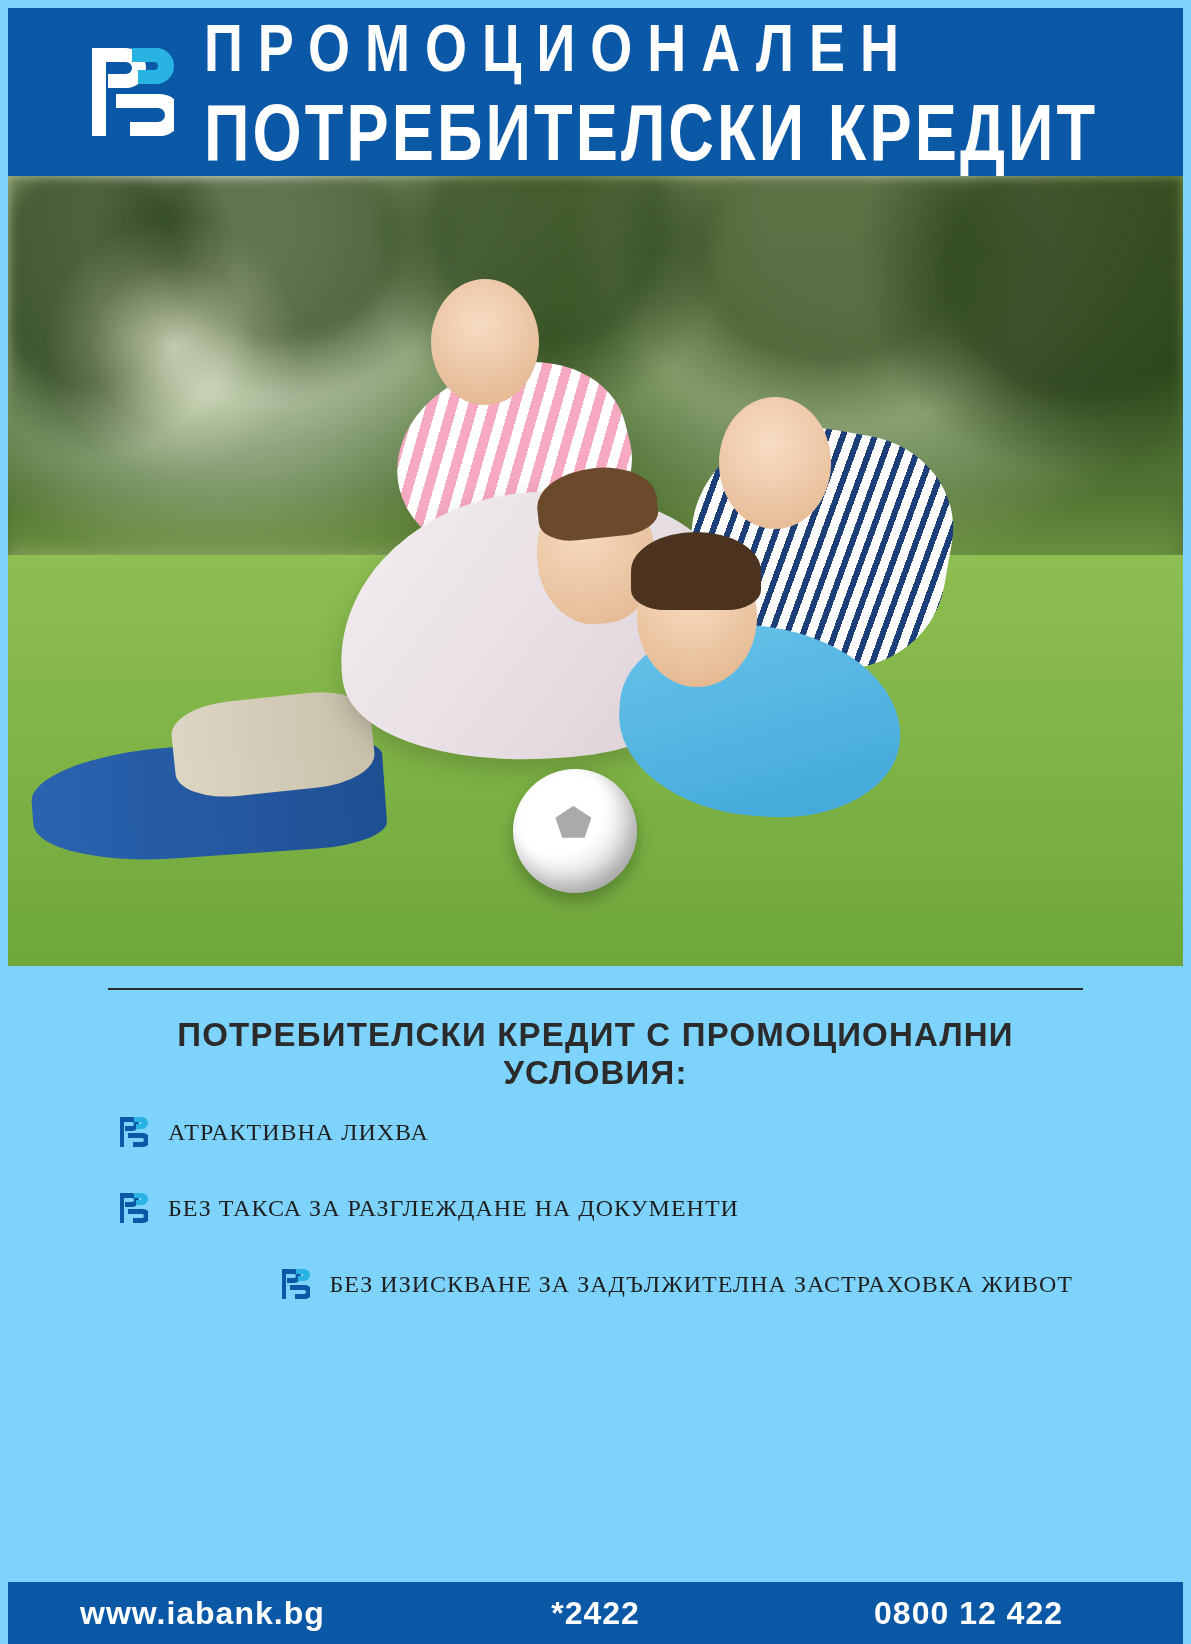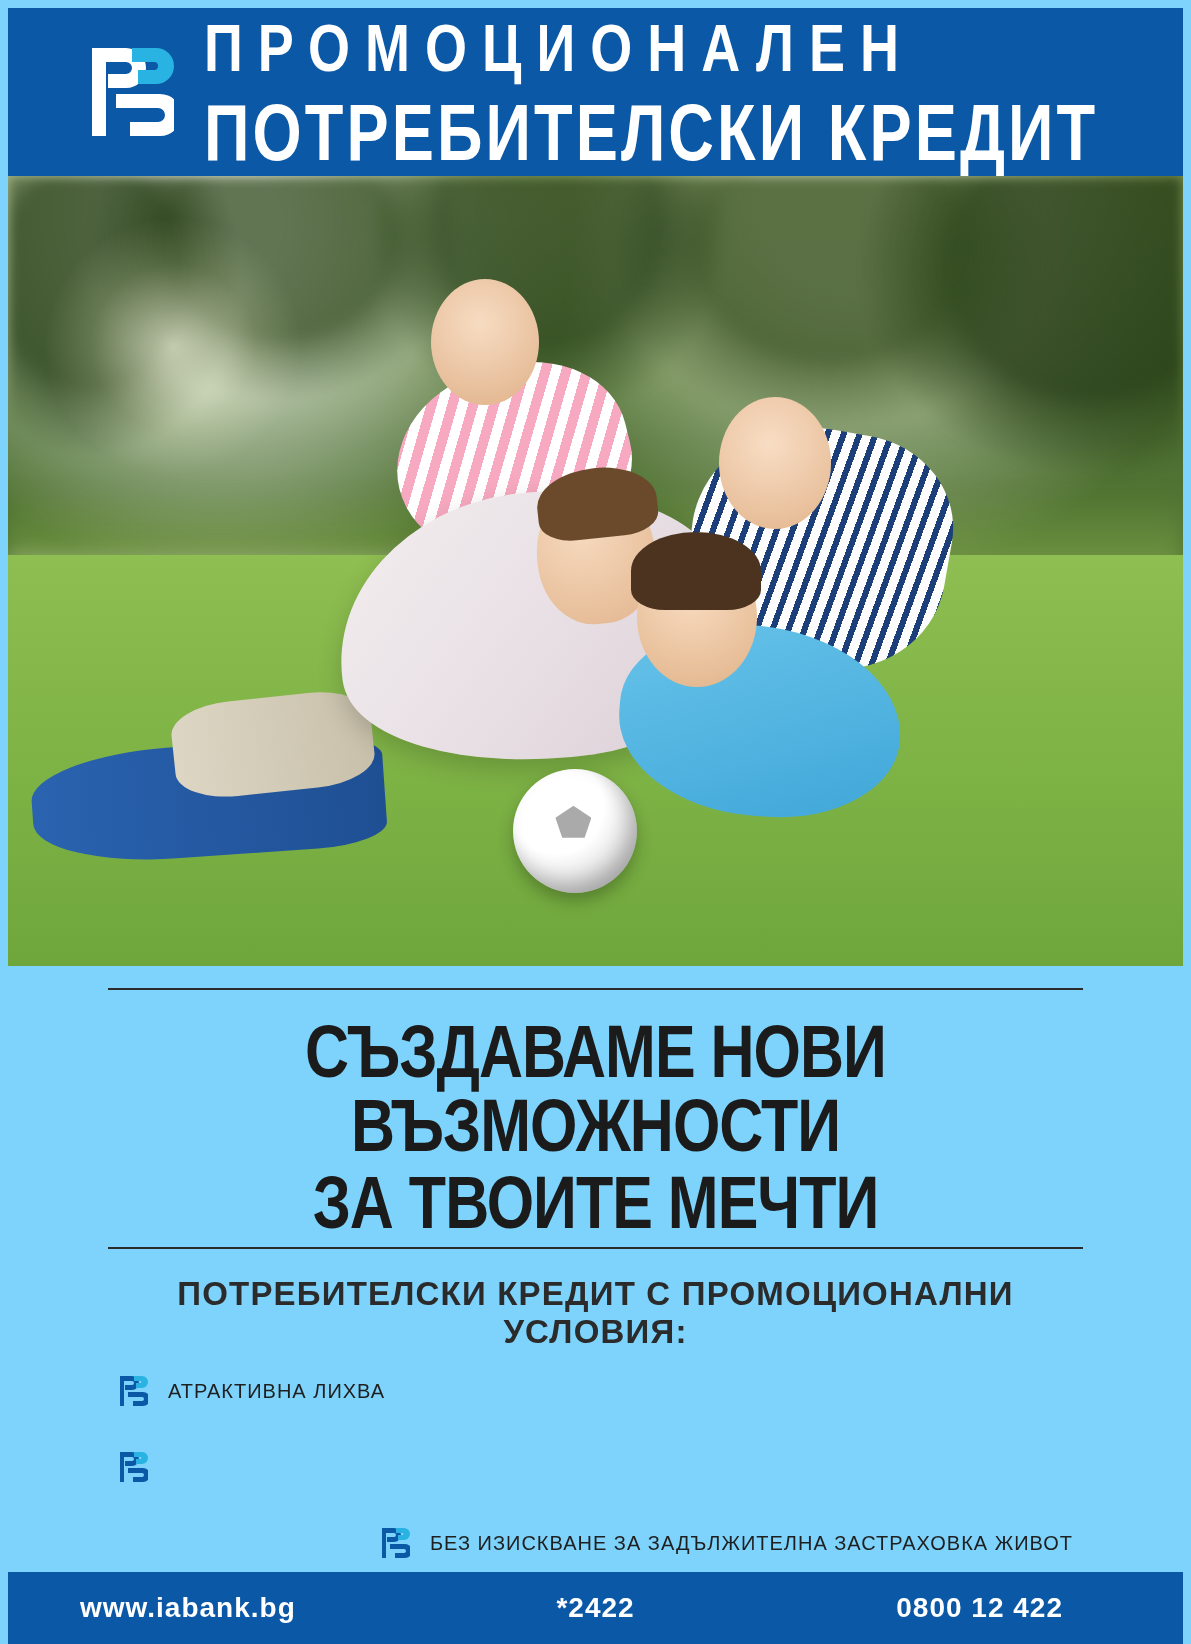--- a/index.html
+++ b/index.html
@@ -267,38 +267,39 @@
     gap: 20px;
     margin: 0 0 44px 0;
   }
   .feature:last-child { margin-bottom: 0; justify-content: flex-end; }
   .feature .bullet-icon {
     width: 30px;
     height: 32px;
     flex: 0 0 auto;
   }
   .feature .txt {
-    font-size: 20px;
+    font-size: 24px;
     letter-spacing: 1px;
     color: #1f1f1f;
+    font-family: Liberation Serif, serif;
   }
 
   
   .footer {
     position: absolute;
     left: 8px;
     right: 8px;
     bottom: 0;
-    height: 72px;
+    height: 62px;
     background: #0b58a6;
     display: flex;
     align-items: center;
     color: #ffffff;
     font-weight: 700;
-    font-size: 28px;
+    font-size: 32px;
     letter-spacing: 1px;
   }
   .footer .site { flex: 0 0 40%; padding-left: 72px; box-sizing: border-box; }
   .footer .short { flex: 0 0 20%; text-align: center; }
   .footer .phone { flex: 1; text-align: right; padding-right: 120px; box-sizing: border-box; }
 </style>
 </head>
 <body>
 
 <div class="poster">
@@ -338,27 +339,20 @@
     <div class="fam mom-body"></div>
     <div class="fam mom-head"></div>
     <div class="fam boy-body"></div>
     <div class="fam boy-head"></div>
     <div class="fam boy-hair"></div>
     <div class="ball"></div>
   </div>
 
   <div class="content">
 
-    <div class="headline-wrap">
-      <div class="rule"></div>
-      <div class="headline">
-        <span>СЪЗДАВАМЕ НОВИ ВЪЗМОЖНОСТИ</span>
-        <span class="l2">ЗА ТВОИТЕ МЕЧТИ</span>
-      </div>
-    </div>
     <div class="rule"></div>
 
     <div class="subhead">ПОТРЕБИТЕЛСКИ КРЕДИТ С ПРОМОЦИОНАЛНИ УСЛОВИЯ:</div>
 
     <div class="features">
 
       <div class="feature">
         <span class="bullet-icon">
           <svg width="30" height="32" viewBox="0 0 30 32" xmlns="http://www.w3.org/2000/svg">
             <path d="M2 1 H14 A7 7 0 0 1 14 15 H7 V10 H14 A2 2 0 0 0 14 6 H6 V31 H2 Z" fill="#0b58a6"></path>
@@ -370,20 +364,21 @@
       </div>
 
       <div class="feature">
         <span class="bullet-icon">
           <svg width="30" height="32" viewBox="0 0 30 32" xmlns="http://www.w3.org/2000/svg">
             <path d="M2 1 H14 A7 7 0 0 1 14 15 H7 V10 H14 A2 2 0 0 0 14 6 H6 V31 H2 Z" fill="#0b58a6"></path>
             <path d="M16 1 H24 A6 6 0 0 1 24 13 H18 V8 H23 A1.5 1.5 0 0 0 23 6 H16 Z" fill="#29b3e3"></path>
             <path d="M10 17 H25 A7 7 0 0 1 25 31 H15 V26 H24 A2 2 0 0 0 24 22 H10 Z" fill="#0b58a6"></path>
           </svg>
         </span>
+        <span class="txt">БЕЗ ТАКСА ЗА РАЗГЛЕЖДАНЕ НА ДОКУМЕНТИ</span>
       </div>
 
       <div class="feature">
         <span class="bullet-icon">
           <svg width="30" height="32" viewBox="0 0 30 32" xmlns="http://www.w3.org/2000/svg">
             <path d="M2 1 H14 A7 7 0 0 1 14 15 H7 V10 H14 A2 2 0 0 0 14 6 H6 V31 H2 Z" fill="#0b58a6"></path>
             <path d="M16 1 H24 A6 6 0 0 1 24 13 H18 V8 H23 A1.5 1.5 0 0 0 23 6 H16 Z" fill="#29b3e3"></path>
             <path d="M10 17 H25 A7 7 0 0 1 25 31 H15 V26 H24 A2 2 0 0 0 24 22 H10 Z" fill="#0b58a6"></path>
           </svg>
         </span>

